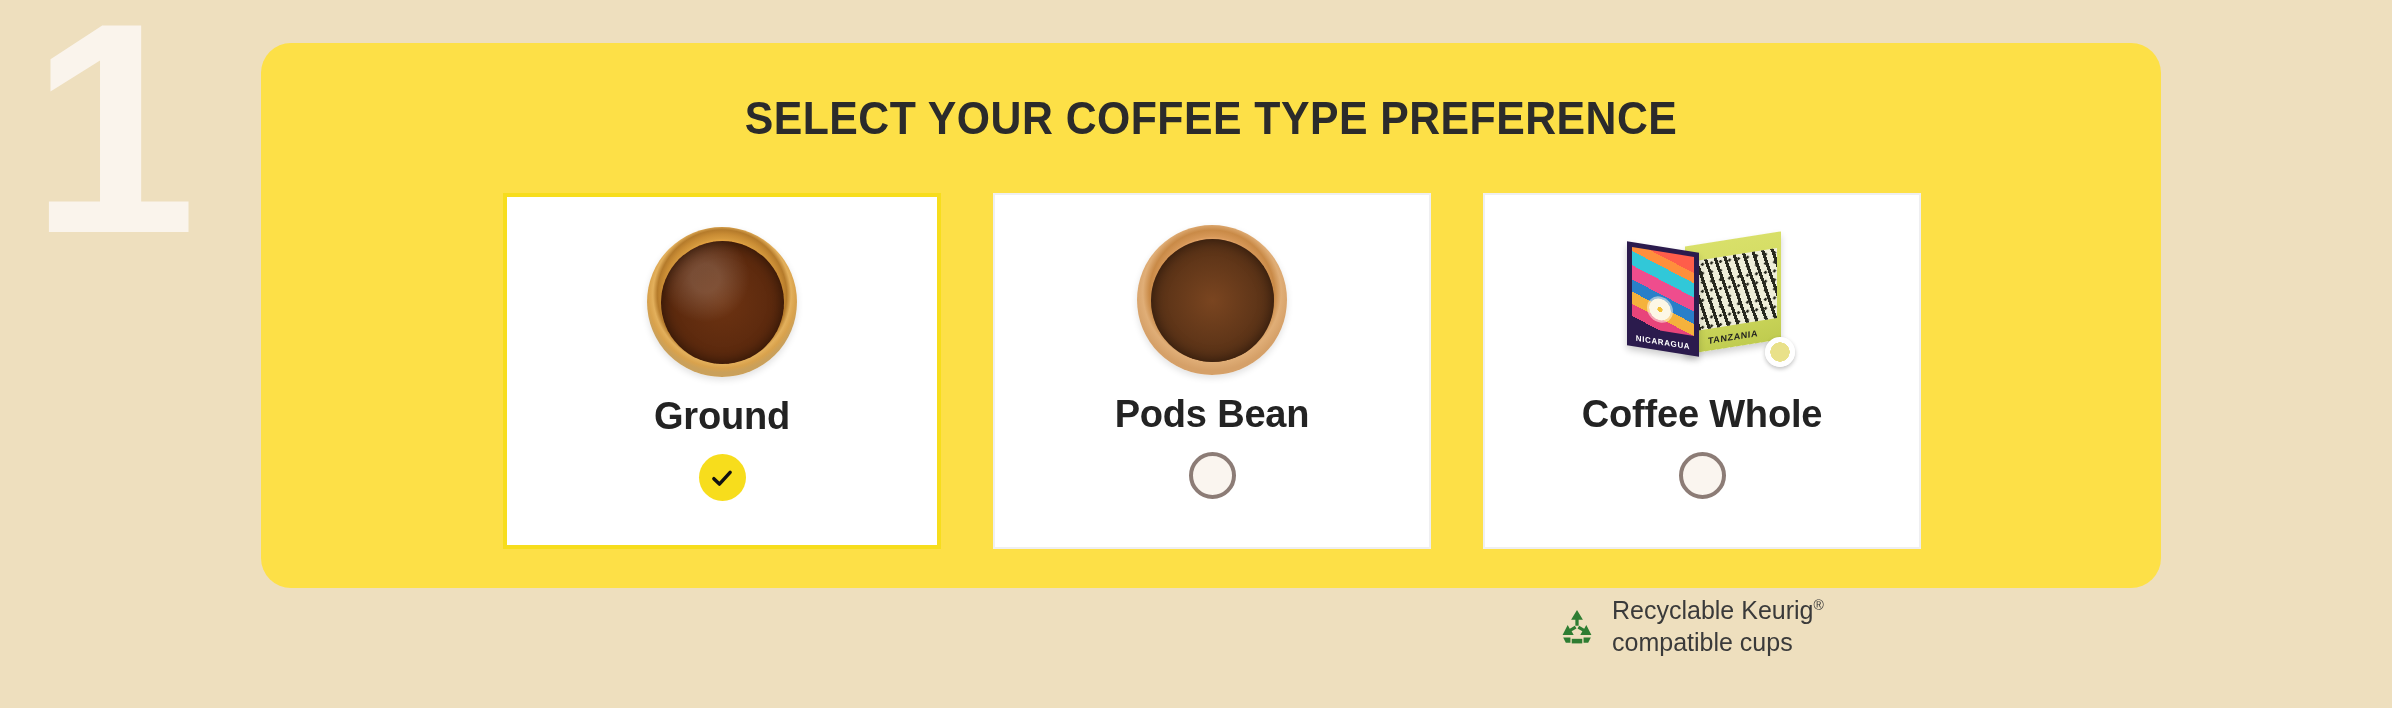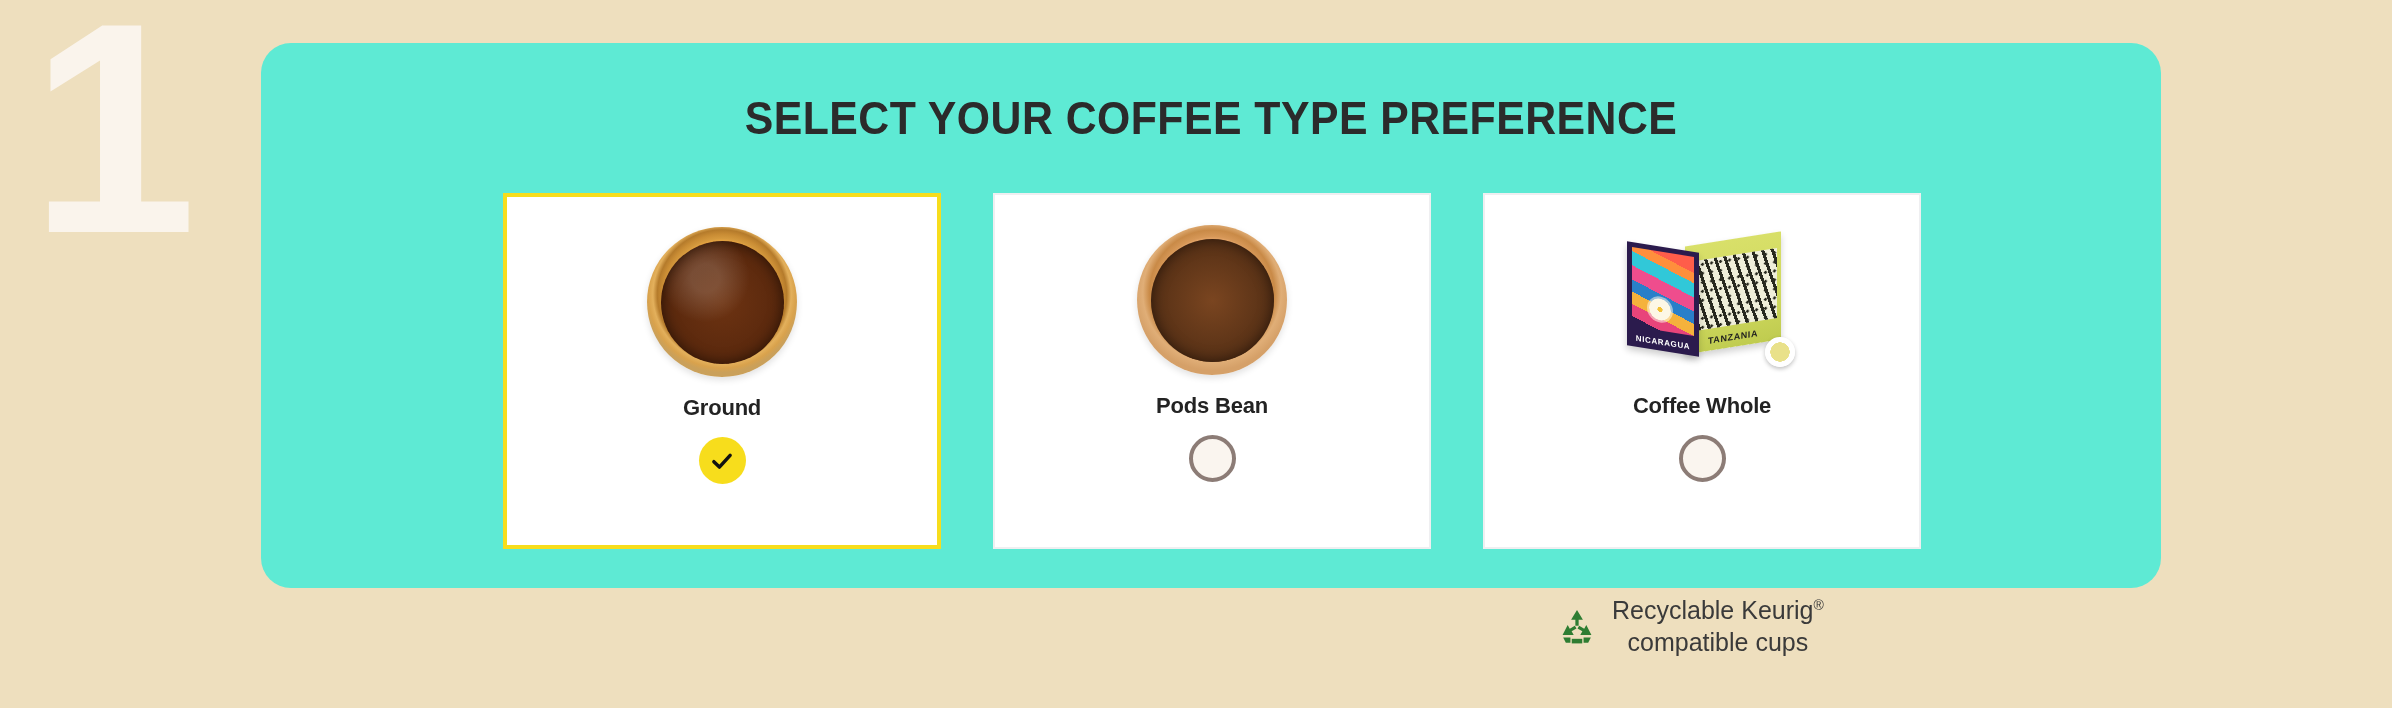--- a/index.html
+++ b/index.html
@@ -30,21 +30,21 @@
     user-select: none;
   }
 
   
   .panel {
     position: absolute;
     left: 261px;
     top: 43px;
     width: 1900px;
     height: 545px;
-    background: #5eead4;
+    background: #fde047;
     border-radius: 30px;
   }
 
   .panel-title {
     position: absolute;
     left: 0;
     top: 48px;
     width: 100%;
     text-align: center;
     font-family: "Liberation Sans Narrow", "Liberation Sans", sans-serif;
@@ -243,21 +243,21 @@
     width: 30px; height: 30px;
     border-radius: 50%;
     background:
       radial-gradient(circle at 50% 50%, #e9e18a 0 52%, #ffffff 53% 100%);
     border: 2px solid #ffffff;
     box-shadow: 0 2px 4px rgba(0,0,0,.25);
   }
 
   .option-label {
     margin-top: 18px;
-    font-size: 22px;
+    font-size: 38px;
     font-weight: bold;
     color: #232323;
     letter-spacing: -0.2px;
   }
 
   
   .indicator {
     margin-top: 16px;
     width: 47px;
     height: 47px;
@@ -287,21 +287,21 @@
     left: 1295px;
     top: 552px;
     display: flex;
     align-items: center;
     gap: 14px;
   }
   .recycle-text {
     font-size: 25px;
     line-height: 1.26;
     color: #3a3a3a;
-    text-align: center;
+    text-align: left;
   }
   .recycle-text sup {
     font-size: 14px;
     vertical-align: super;
   }
 </style>
 </head>
 <body>
 
 <div class="step-number">1</div>

